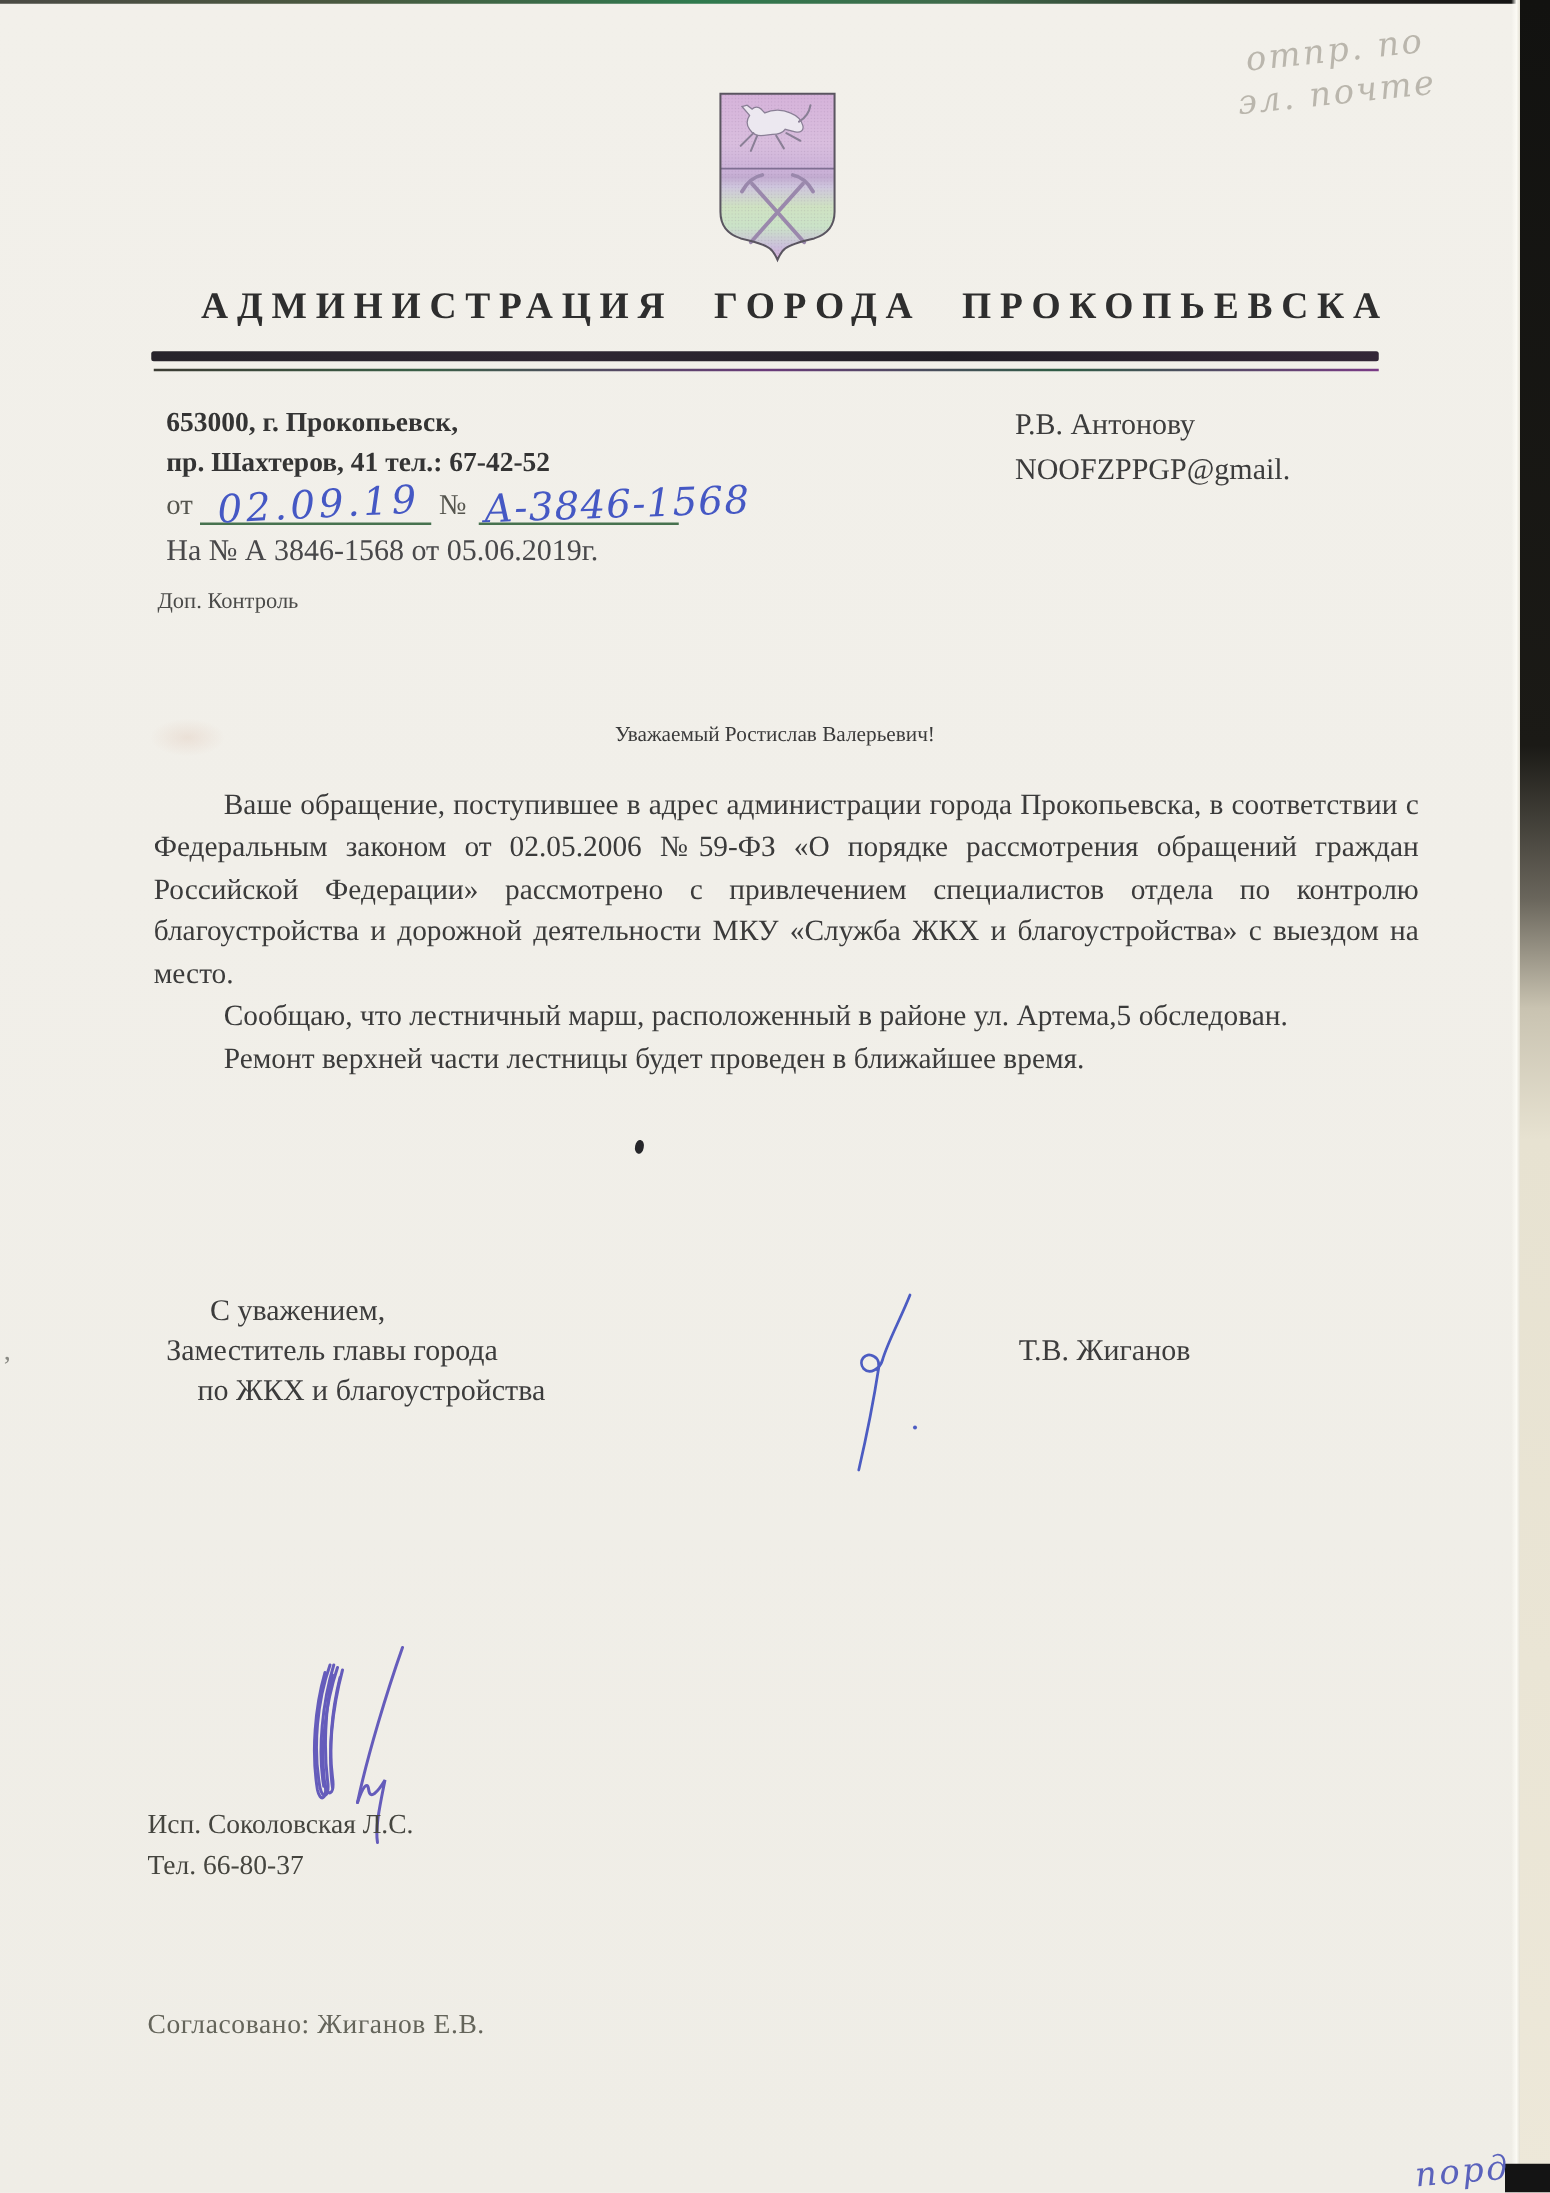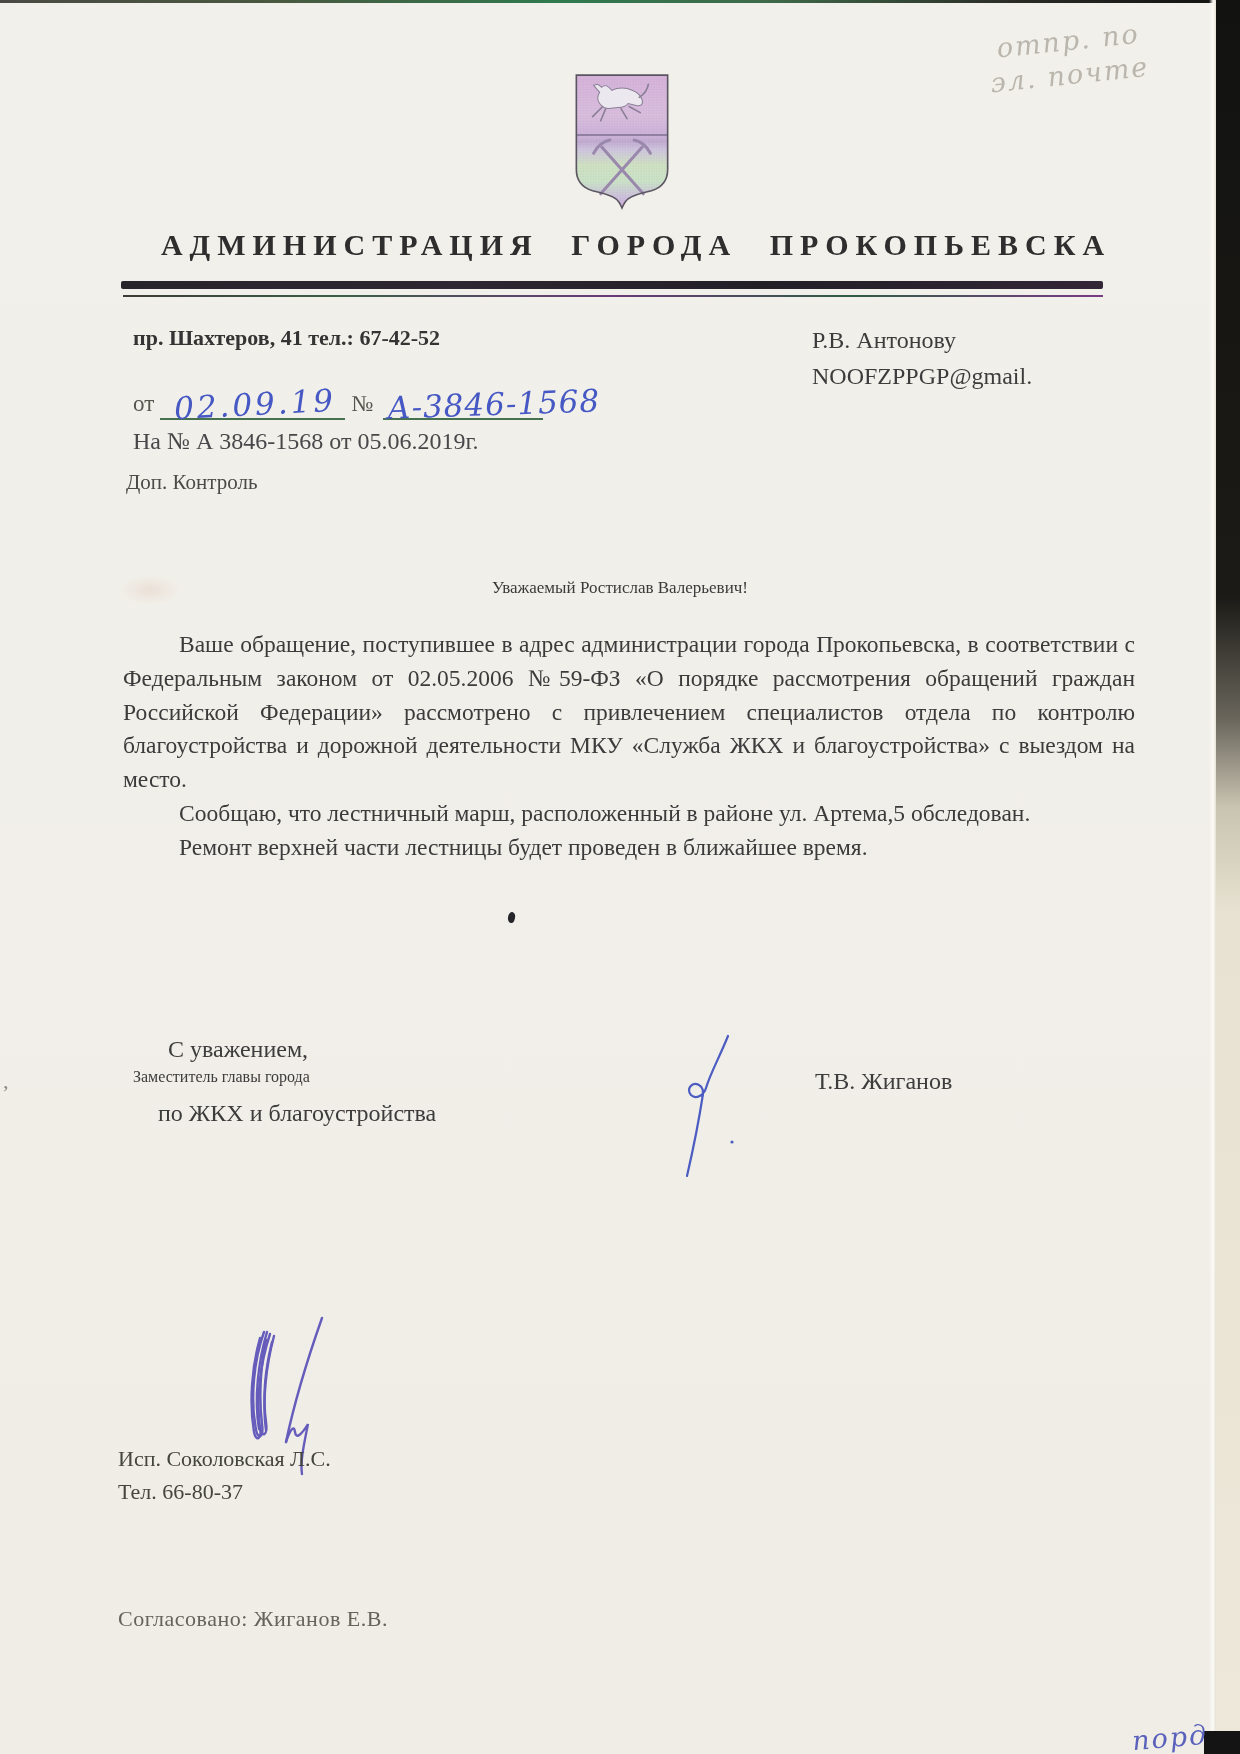--- a/index.html
+++ b/index.html
@@ -45,31 +45,31 @@
   .sender{left:133px;top:322px;font-size:22px;font-weight:bold;color:#343434;line-height:32px;}
   .from-line{left:133px;top:388px;font-size:23px;color:#55554e;display:flex;align-items:center;}
   .u-date{display:inline-block;width:185px;border-bottom:2px solid #47724f;margin:0 6px;position:relative;height:30px;}
   .u-num{display:inline-block;width:160px;border-bottom:2px solid #47724f;margin-left:10px;position:relative;height:30px;}
   .hand{font-family:"DejaVu Serif",serif;font-style:italic;color:#4558c4;white-space:nowrap;}
   .hand-date{position:absolute;left:14px;bottom:-4px;font-size:31px;transform:rotate(-3deg);letter-spacing:3px;}
   .hand-num{position:absolute;left:4px;bottom:-4px;font-size:31px;transform:rotate(-2deg);letter-spacing:1px;}
   .recipient{left:812px;top:322px;font-size:24px;color:#3c3c3c;line-height:36px;}
 
   .ref-line{left:133px;top:428px;font-size:24px;color:#48484a;}
-  .ctrl-line{left:126px;top:470px;font-size:21px;color:#4a4a48;}
+  .ctrl-line{left:126px;top:470px;font-size:18px;color:#4a4a48;}
 
   
   .salutation{left:0;top:578px;width:1240px;text-align:center;font-size:17px;color:#3a3a3a;}
   .body-text{left:123px;top:628px;width:1012px;font-size:23.5px;line-height:33.8px;
     color:#3b3b3b;text-align:justify;}
   .body-text p{margin:0;text-indent:56px;}
 
   
   .closing{left:168px;top:1036px;font-size:24px;color:#3c3c3c;}
-  .pos1{left:133px;top:1068px;font-size:16px;color:#3c3c3c;}
+  .pos1{left:133px;top:1068px;font-size:24px;color:#3c3c3c;}
   .pos2{left:122px;top:1100px;font-size:24px;color:#3c3c3c;margin-left:36px;}
   .signer{left:815px;top:1068px;font-size:24px;color:#3c3c3c;}
   .sig-small{left:676px;top:1030px;width:80px;height:150px;}
   .sig-big{left:222px;top:1312px;width:132px;height:172px;}
 
   
   .executor{left:118px;top:1446px;font-size:22px;color:#45453f;}
   .phone{left:118px;top:1479px;font-size:22px;color:#45453f;}
   .approval{left:118px;top:1606px;font-size:22px;color:#64645a;letter-spacing:0.5px;}
   .bottom-note{left:1132px;top:1722px;font-family:"DejaVu Serif",serif;font-style:italic;
@@ -123,20 +123,21 @@
       <path d="M27,82 Q33,71 43,69 M83,82 Q77,71 67,69"></path>
     </g>
     <use href="#shieldPath" fill="none" stroke="#5a5560" stroke-width="1.6"></use>
   </svg>
 
   <div class="abs org-name">АДМИНИСТРАЦИЯ ГОРОДА ПРОКОПЬЕВСКА</div>
   <div class="abs rule-thick"></div>
   <div class="abs rule-thin"></div>
 
   <div class="abs sender">
+    <div>653000, г. Прокопьевск,</div>
     <div>пр. Шахтеров, 41 тел.: 67-42-52</div>
   </div>
   <div class="abs from-line">
     <span>от</span>
     <span class="u-date">
       <span class="hand hand-date">02.09.19</span>
     </span>
     <span>№</span>
     <span class="u-num">
       <span class="hand hand-num">А-3846-1568</span>

